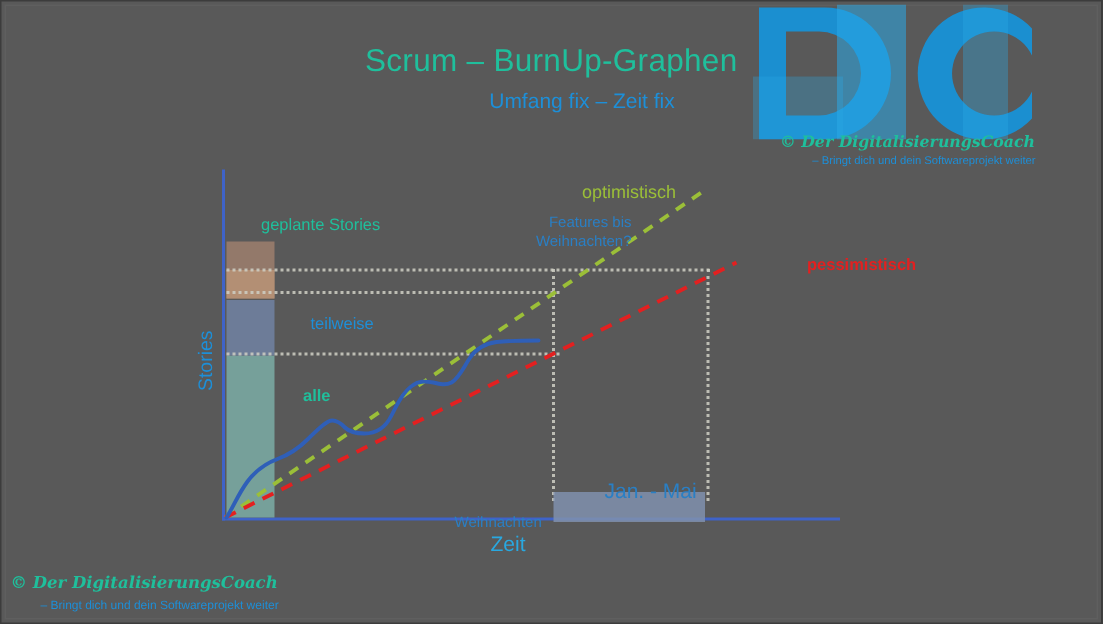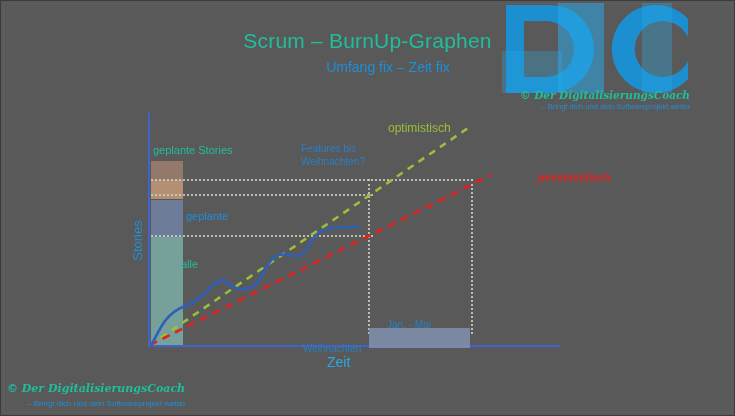--- a/index.html
+++ b/index.html
@@ -71,50 +71,50 @@
   #seg-planned{
     top:160px;height:38px;background:#93796a;
     border-bottom:0;
   }
   #seg-planned-lower{
     left:150px;width:32px;top:179px;height:19px;background:#b38f74;
   }
   #seg-partial{ top:199px;height:37px;background:#6d7c98; }
   #seg-all{ top:236px;height:108px;background:#76a09a; }
 
-  .bar-label{ font-size:11px; }
+  .bar-label{ font-size:11px;margin-left:21px; }
   #lbl-planned{ left:152px;top:143px;color:#1fbf9c; }
   #lbl-partial{ left:185px;top:209px;color:#1d8fd8; }
-  #lbl-all{ left:180px;top:257px;color:#1fbf9c; }
+  #lbl-all{ left:180px;top:257px;color:#1fbf9c;font-weight:bold; }
 
   
   .hline{ height:0; border-top:2px dotted #cfcfc4; opacity:.85; }
   #h1{ left:150px; top:178px; width:322px; }
   #h2{ left:150px; top:193px; width:222px; }
   #h3{ left:150px; top:234px; width:222px; }
 
   .vline{ width:0; border-left:2px dotted #cfcfc4; opacity:.85; }
   #v1{ left:367px; top:178px; height:155px; }
   #v2{ left:470px; top:178px; height:155px; }
 
   
   #period-box{
     left:368px;top:327px;width:101px;height:20px;
     background:#8090ae;opacity:.85;
   }
 
   
   #lbl-features{
-    left:300px;top:141px;width:120px;text-align:left;
+    left:300px;top:141px;width:120px;text-align:right;
     color:#2a7fc4;font-size:10px;line-height:13px;
   }
   #lbl-optimistisch{ left:363px;top:120px;color:#9bbf38;font-size:12px;margin-left:24px; }
   #lbl-pessimistisch{ left:497px;top:170px;color:#e32020;font-size:11px;font-weight:bold;padding-left:40px; }
   #lbl-weihnachten{ left:302px;top:318px;color:#2a7fc4;font-size:10px;margin-top:24px; }
-  #lbl-janmai{ left:386px;top:318px;color:#2a7fc4;font-size:10px; }
+  #lbl-janmai{ left:402px;top:318px;color:#2a7fc4;font-size:14px; }
 
   svg.overlay{ position:absolute;left:0;top:0;width:735px;height:416px;pointer-events:none; }
 </style>
 </head>
 <body>
 
 <div id="stage">
 
   <div class="abs" id="title">Scrum – BurnUp-Graphen</div>
   <div class="abs" id="subtitle">Umfang fix – Zeit fix</div>
@@ -176,21 +176,21 @@
                C250,288 256,284 260,276
                C264,268 268,260 274,256
                C278,253 282,253 288,254
                C292,255 296,256 300,254
                C305,251 308,244 312,238
                C316,232 322,228 330,227
                C340,226 348,226 358,226" fill="none" stroke="#2f5fb8" stroke-width="2.6" stroke-linecap="round"></path>
     </svg>
 
     <div class="abs bar-label" id="lbl-planned">geplante Stories</div>
-    <div class="abs bar-label" id="lbl-partial">geplante</div>
+    <div class="abs bar-label" id="lbl-partial">teilweise</div>
     <div class="abs bar-label" id="lbl-all">alle</div>
 
     <div class="abs" id="lbl-features">
       <span>Features bis</span><br>
       <span>Weihnachten?</span>
     </div>
     <div class="abs" id="lbl-optimistisch">optimistisch</div>
     <div class="abs" id="lbl-pessimistisch">pessimistisch</div>
     <div class="abs" id="lbl-weihnachten">Weihnachten</div>
     <div class="abs" id="lbl-janmai">Jan. - Mai</div>

